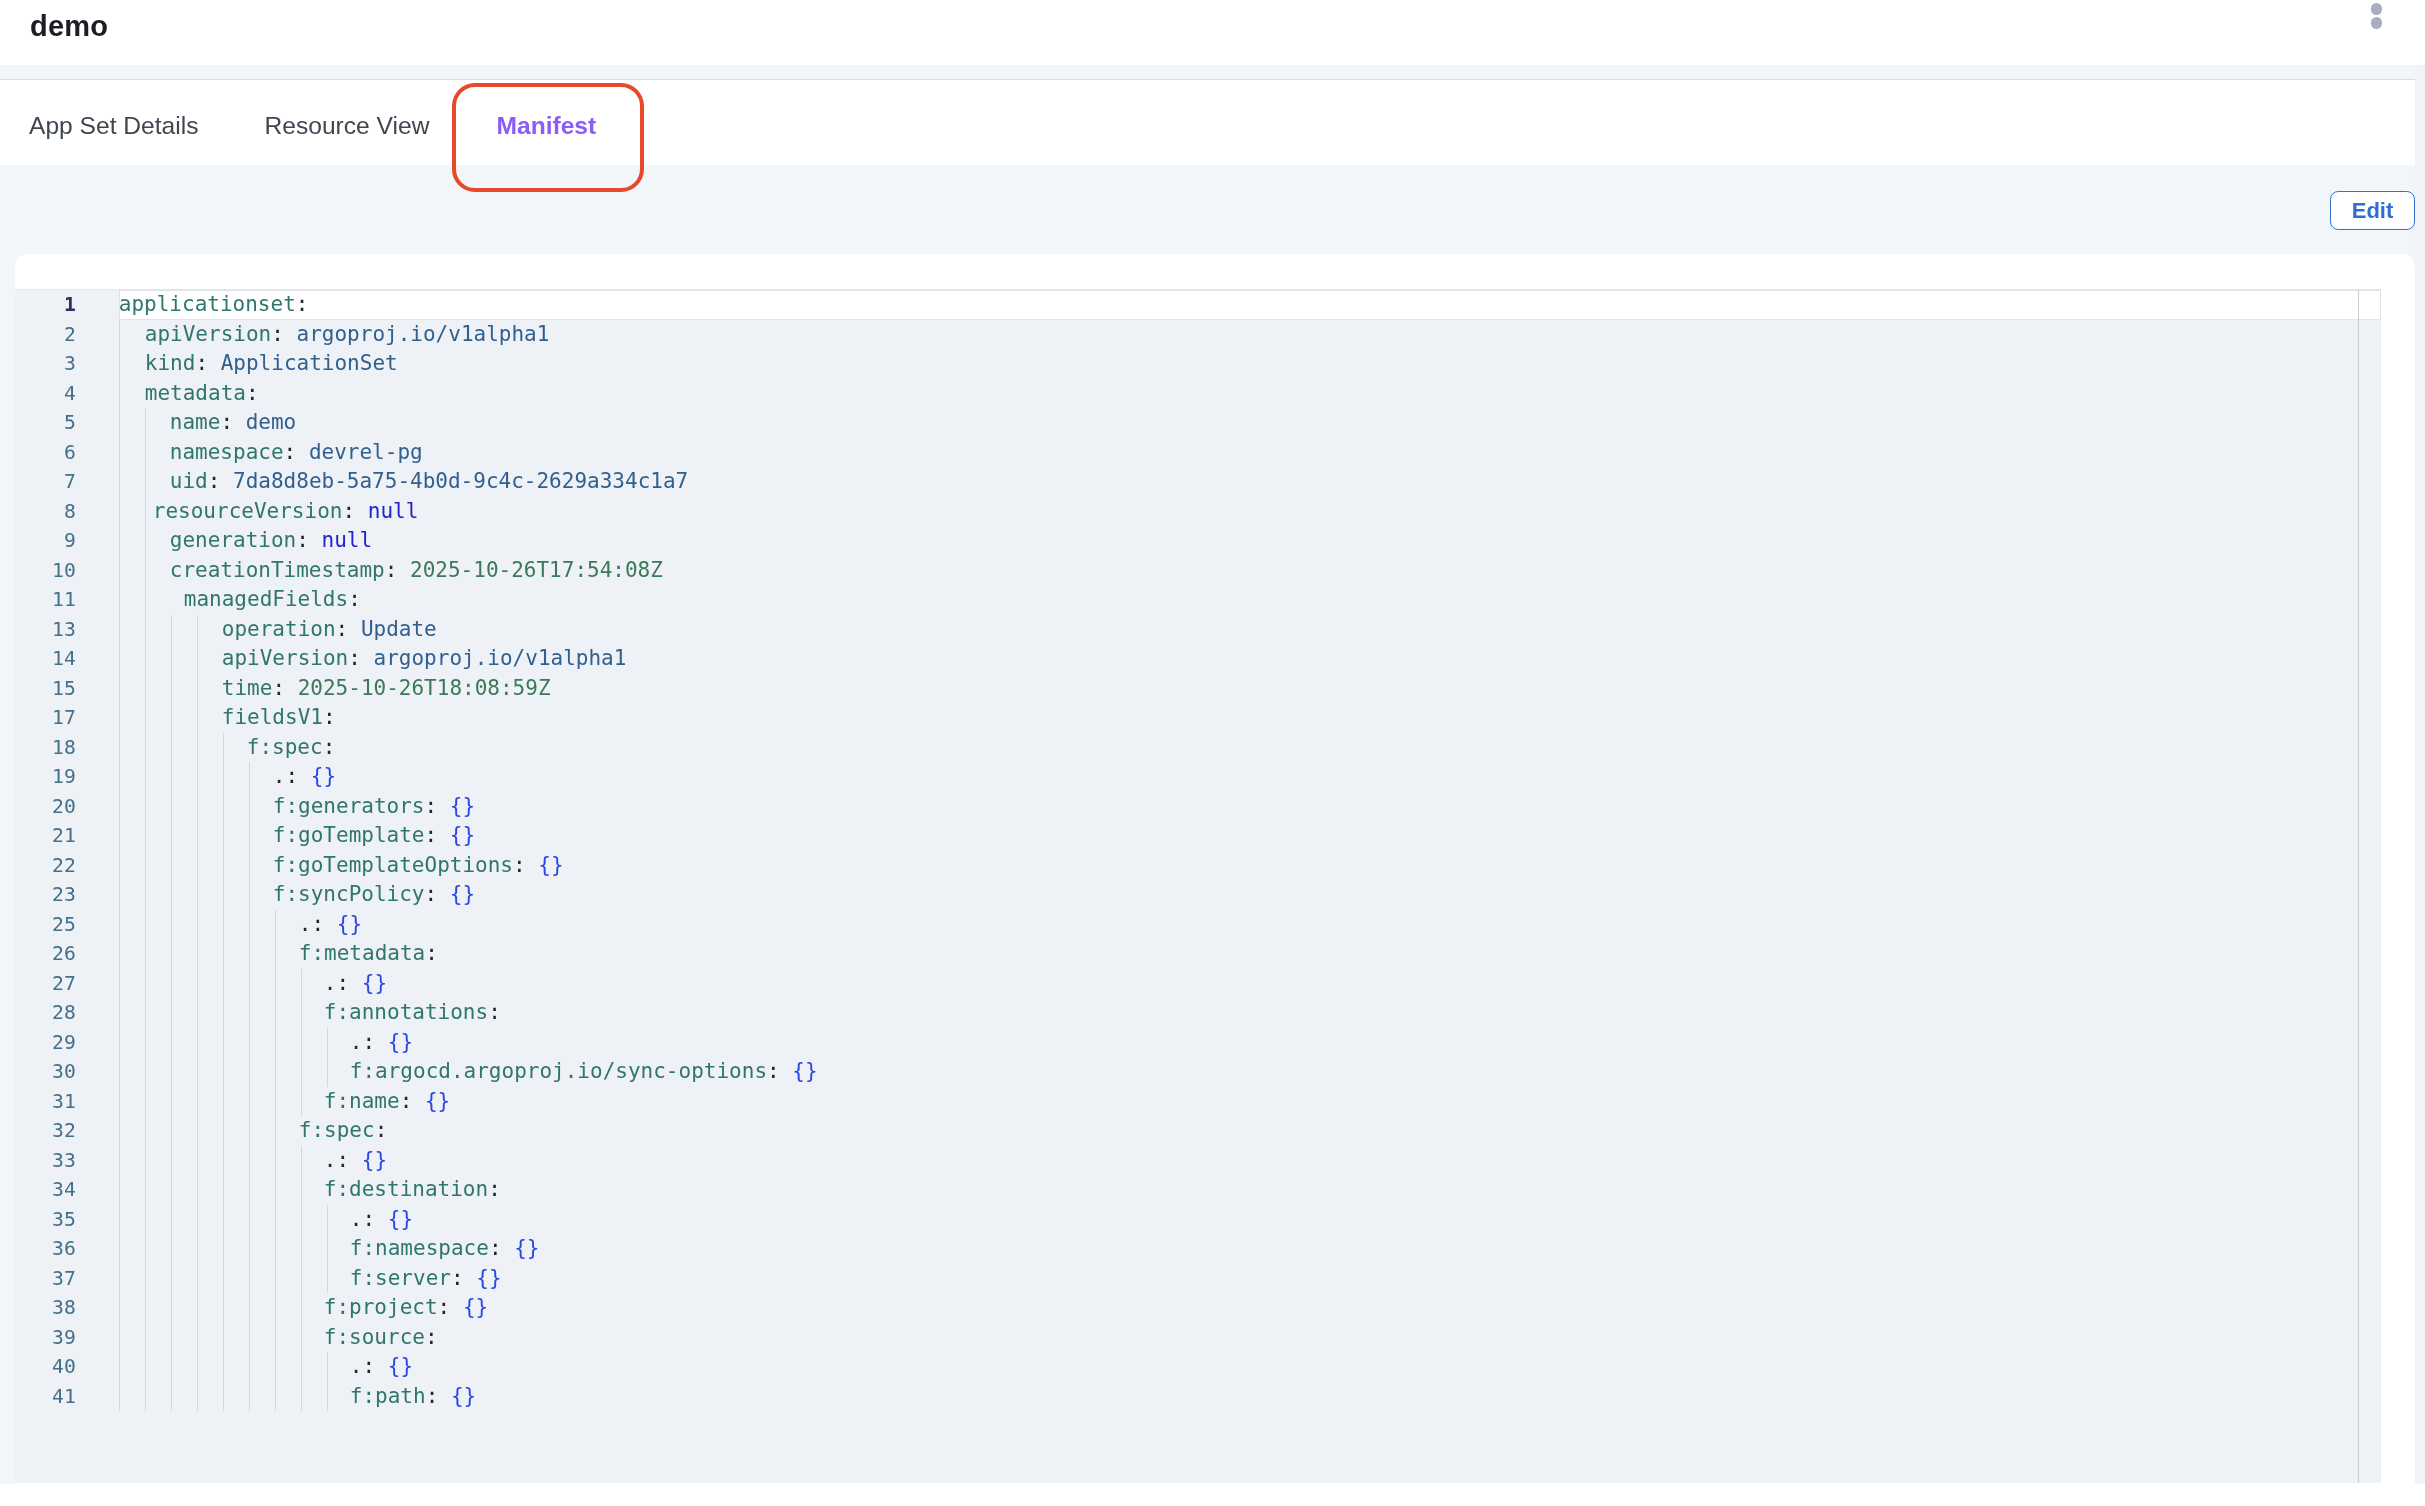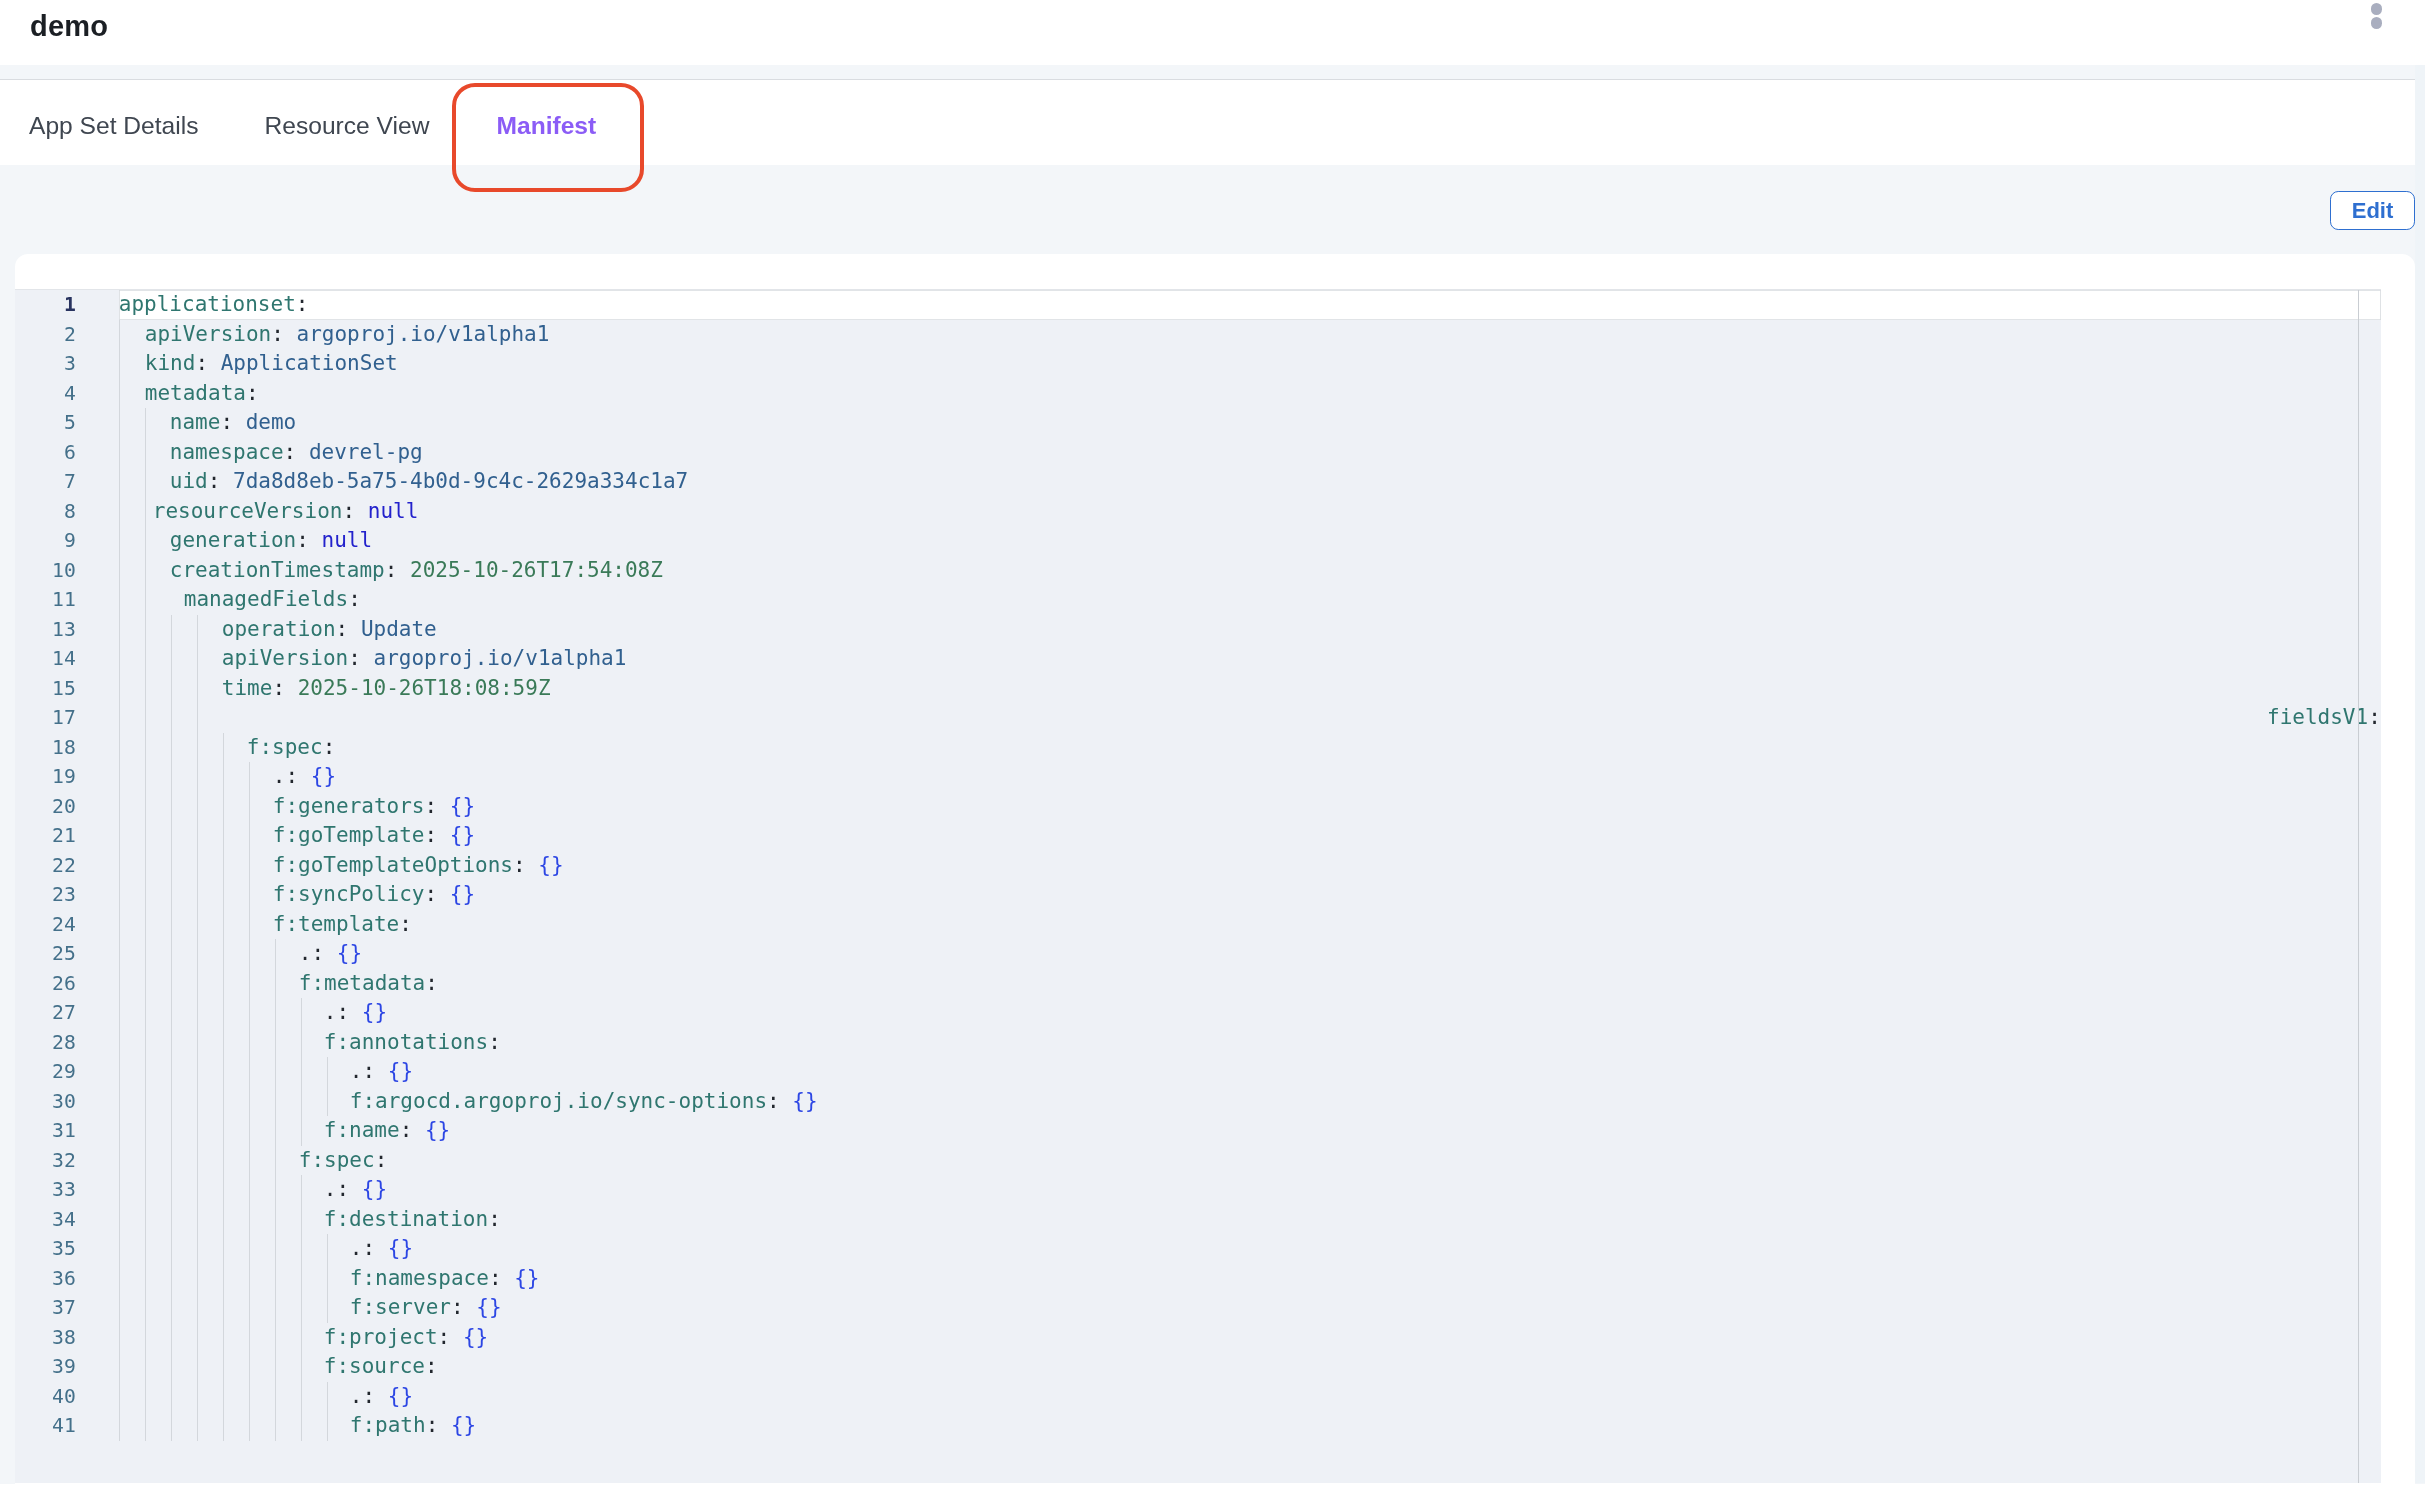--- a/index.html
+++ b/index.html
@@ -131,21 +131,21 @@
           <div class="line">
             <span class="ln">14</span>
             <span class="ct" style="padding-left: 103px; background-image: repeating-linear-gradient(to right, rgb(211, 215, 220) 0px, rgb(211, 215, 220) 0.8px, rgba(0, 0, 0, 0) 0.8px, rgba(0, 0, 0, 0) 26px); background-size: 103px 100%;"><span class="t-k">apiVersion</span><span class="t-p">:</span><span> </span><span class="t-v">argoproj.io/v1alpha1</span></span>
           </div>
           <div class="line">
             <span class="ln">15</span>
             <span class="ct" style="padding-left: 103px; background-image: repeating-linear-gradient(to right, rgb(211, 215, 220) 0px, rgb(211, 215, 220) 0.8px, rgba(0, 0, 0, 0) 0.8px, rgba(0, 0, 0, 0) 26px); background-size: 103px 100%;"><span class="t-k">time</span><span class="t-p">:</span><span> </span><span class="t-n">2025-10-26T18:08:59Z</span></span>
           </div>
           <div class="line">
             <span class="ln">17</span>
-            <span class="ct" style="padding-left: 103px; background-image: repeating-linear-gradient(to right, rgb(211, 215, 220) 0px, rgb(211, 215, 220) 0.8px, rgba(0, 0, 0, 0) 0.8px, rgba(0, 0, 0, 0) 26px); background-size: 103px 100%; text-align: right;"><span class="t-k">fieldsV1</span><span class="t-p">:</span></span>
+            <span class="ct" style="padding-left: 103px; background-image: repeating-linear-gradient(to right, rgb(211, 215, 220) 0px, rgb(211, 215, 220) 0.8px, rgba(0, 0, 0, 0) 0.8px, rgba(0, 0, 0, 0) 26px); background-size: 103px 100%;"><span class="t-k">fieldsV1</span><span class="t-p">:</span></span>
           </div>
           <div class="line">
             <span class="ln">18</span>
             <span class="ct" style="padding-left: 128px; background-image: repeating-linear-gradient(to right, rgb(211, 215, 220) 0px, rgb(211, 215, 220) 0.8px, rgba(0, 0, 0, 0) 0.8px, rgba(0, 0, 0, 0) 26px); background-size: 128px 100%;"><span class="t-k">f:spec</span><span class="t-p">:</span></span>
           </div>
           <div class="line">
             <span class="ln">19</span>
             <span class="ct" style="padding-left: 154px; background-image: repeating-linear-gradient(to right, rgb(211, 215, 220) 0px, rgb(211, 215, 220) 0.8px, rgba(0, 0, 0, 0) 0.8px, rgba(0, 0, 0, 0) 26px); background-size: 154px 100%;"><span class="t-p">.:</span><span> </span><span class="t-b">{}</span></span>
           </div>
           <div class="line">
@@ -156,24 +156,20 @@
             <span class="ln">21</span>
             <span class="ct" style="padding-left: 154px; background-image: repeating-linear-gradient(to right, rgb(211, 215, 220) 0px, rgb(211, 215, 220) 0.8px, rgba(0, 0, 0, 0) 0.8px, rgba(0, 0, 0, 0) 26px); background-size: 154px 100%;"><span class="t-k">f:goTemplate</span><span class="t-p">:</span><span> </span><span class="t-b">{}</span></span>
           </div>
           <div class="line">
             <span class="ln">22</span>
             <span class="ct" style="padding-left: 154px; background-image: repeating-linear-gradient(to right, rgb(211, 215, 220) 0px, rgb(211, 215, 220) 0.8px, rgba(0, 0, 0, 0) 0.8px, rgba(0, 0, 0, 0) 26px); background-size: 154px 100%;"><span class="t-k">f:goTemplateOptions</span><span class="t-p">:</span><span> </span><span class="t-b">{}</span></span>
           </div>
           <div class="line">
             <span class="ln">23</span>
             <span class="ct" style="padding-left: 154px; background-image: repeating-linear-gradient(to right, rgb(211, 215, 220) 0px, rgb(211, 215, 220) 0.8px, rgba(0, 0, 0, 0) 0.8px, rgba(0, 0, 0, 0) 26px); background-size: 154px 100%;"><span class="t-k">f:syncPolicy</span><span class="t-p">:</span><span> </span><span class="t-b">{}</span></span>
-          </div>
-          <div class="line">
-            <span class="ln">24</span>
-            <span class="ct" style="padding-left: 154px; background-image: repeating-linear-gradient(to right, rgb(211, 215, 220) 0px, rgb(211, 215, 220) 0.8px, rgba(0, 0, 0, 0) 0.8px, rgba(0, 0, 0, 0) 26px); background-size: 154px 100%;"><span class="t-k">f:template</span><span class="t-p">:</span></span>
           </div>
           <div class="line">
             <span class="ln">25</span>
             <span class="ct" style="padding-left: 180px; background-image: repeating-linear-gradient(to right, rgb(211, 215, 220) 0px, rgb(211, 215, 220) 0.8px, rgba(0, 0, 0, 0) 0.8px, rgba(0, 0, 0, 0) 26px); background-size: 180px 100%;"><span class="t-p">.:</span><span> </span><span class="t-b">{}</span></span>
           </div>
           <div class="line">
             <span class="ln">26</span>
             <span class="ct" style="padding-left: 180px; background-image: repeating-linear-gradient(to right, rgb(211, 215, 220) 0px, rgb(211, 215, 220) 0.8px, rgba(0, 0, 0, 0) 0.8px, rgba(0, 0, 0, 0) 26px); background-size: 180px 100%;"><span class="t-k">f:metadata</span><span class="t-p">:</span></span>
           </div>
           <div class="line">

